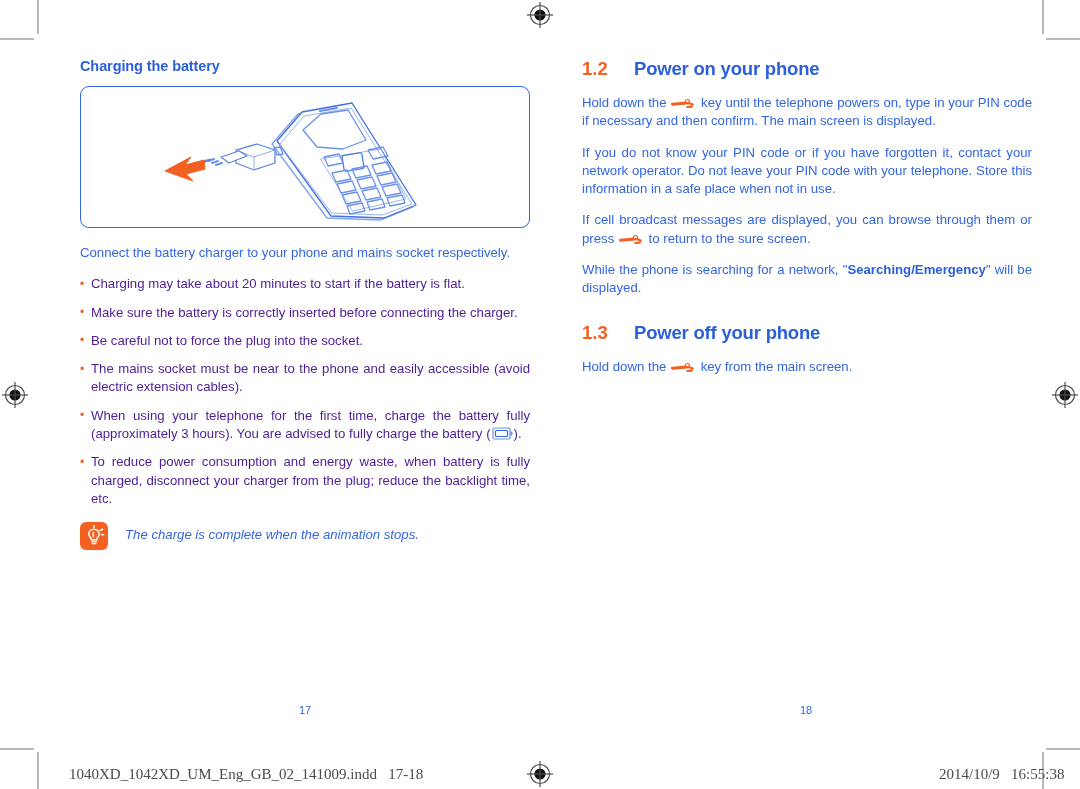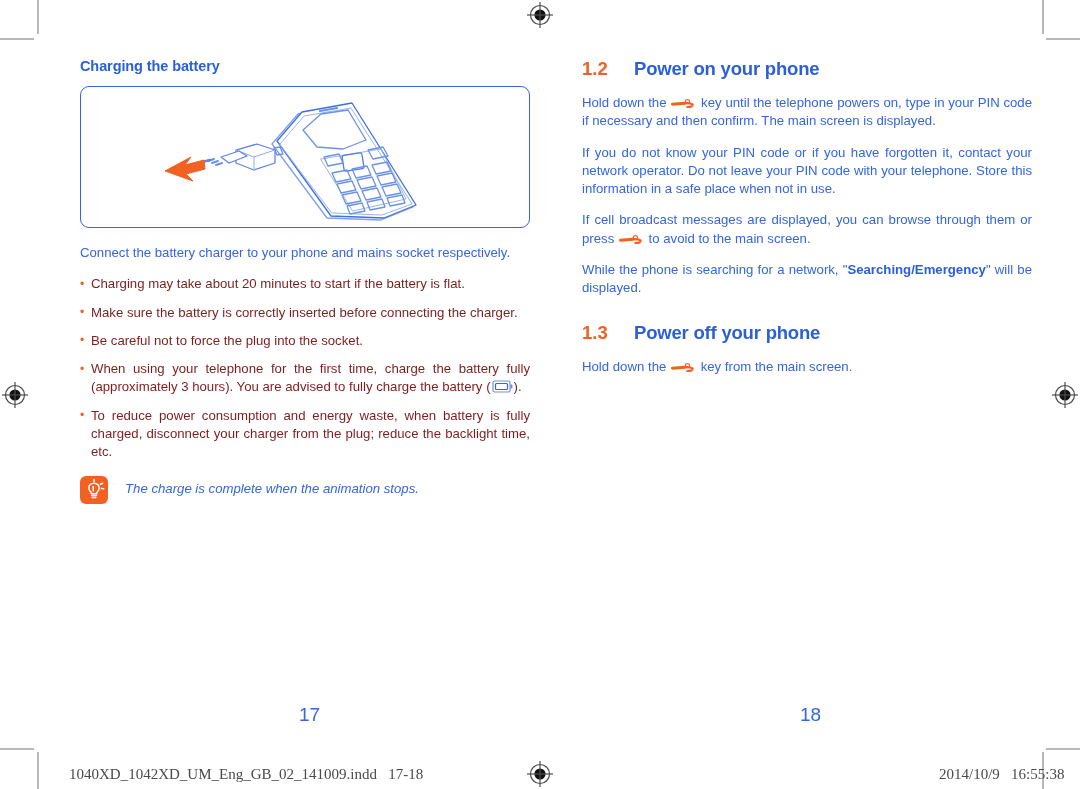--- a/index.html
+++ b/index.html
@@ -70,21 +70,21 @@
 
   .bullets {
     list-style: none;
     margin: 0;
     padding: 0;
   }
   .bullets li {
     position: relative;
     padding-left: 11px;
     margin: 0 0 10px 0;
-    color: #7f1d1d;
+    color: #4c1d95;
     font-size: 13.2px;
     line-height: 18.3px;
     text-align: justify;
   }
   .bullets li::before {
     content: "\2022";
     position: absolute;
     left: 0;
     top: -0.5px;
     color: #f26122;
@@ -139,21 +139,21 @@
     display: inline-block;
     width: 21px; height: 13px;
     vertical-align: -2px;
     margin: 0 1px;
   }
 
   
   .folio {
     position: absolute;
     color: #3366e0;
-    font-size: 19px;
+    font-size: 11px;
     font-weight: normal;
   }
 
   
   .footer-text {
     position: absolute;
     color: #4a4a4a;
     font-family: "Liberation Serif", serif;
     font-size: 15px;
     white-space: pre;
@@ -264,20 +264,21 @@
         <path d="M84 84 L110 70 L104 78 L123 73 L124 82 L105 87 L112 94 Z" fill="#f26122" stroke="#f26122" stroke-width="1"></path>
       </svg>
     </div>
 
     <p class="body">Connect the battery charger to your phone and mains socket respectively.</p>
 
     <ul class="bullets">
       <li class="body">Charging may take about 20 minutes to start if the battery is flat.</li>
       <li class="body">Make sure the battery is correctly inserted before connecting the charger.</li>
       <li class="body">Be careful not to force the plug into the socket.</li>
+      <li class="body">The mains socket must be near to the phone and easily accessible (avoid electric extension cables).</li>
       <li class="body"><span>When using your telephone for the first time, charge the battery fully (approximately 3 hours). You are advised to fully charge the battery</span> <span>(</span><svg class="batt-glyph" viewBox="0 0 21 13">
             <rect x="1" y="1" width="17" height="11" rx="1.5" fill="none" stroke="#6b92e8" stroke-width="1.2"></rect>
             <rect x="3.5" y="3.5" width="12" height="6" rx="1" fill="none" stroke="#3366e0" stroke-width="1.2"></rect>
             <rect x="18.4" y="4.5" width="2" height="4" rx="0.7" fill="#6b92e8"></rect>
           </svg><span>).</span></li>
       <li class="body">To reduce power consumption and energy waste, when battery is fully charged, disconnect your charger from the plug; reduce the backlight time, etc.</li>
     </ul>
 
     <div class="tip">
       <div class="tip-icon">
@@ -307,21 +308,21 @@
           <path d="M13 6.4 c3.5 -0.5 6.5 -0.3 8.6 1.1 c-0.4 1.9 -2.6 2.9 -5.2 2.6" stroke="#f26122" stroke-width="2.2" fill="none" stroke-linecap="round"></path>
           <circle cx="16.4" cy="4.6" r="2.1" fill="none" stroke="#f26122" stroke-width="1.2"></circle>
         </svg> <span>key until the telephone powers on, type in your PIN code if necessary and then confirm. The main screen is displayed.</span></p>
 
     <p class="body">If you do not know your PIN code or if you have forgotten it, contact your network operator. Do not leave your PIN code with your telephone. Store this information in a safe place when not in use.</p>
 
     <p class="body"><span>If cell broadcast messages are displayed, you can browse through them or press</span> <svg class="key-glyph" viewBox="0 0 25 11">
           <path d="M1.5 7.2 L13.5 6.2" stroke="#f26122" stroke-width="3" stroke-linecap="round"></path>
           <path d="M13 6.4 c3.5 -0.5 6.5 -0.3 8.6 1.1 c-0.4 1.9 -2.6 2.9 -5.2 2.6" stroke="#f26122" stroke-width="2.2" fill="none" stroke-linecap="round"></path>
           <circle cx="16.4" cy="4.6" r="2.1" fill="none" stroke="#f26122" stroke-width="1.2"></circle>
-        </svg> <span>to avoid to the main screen.</span></p>
+        </svg> <span>to return to the sure screen.</span></p>
 
     <p class="body"><span>While the phone is searching for a network,</span> <span>"</span><b class="emph">Searching/Emergency</b><span>"</span> <span>will be displayed.</span></p>
 
     <div class="sec-head" style="margin-top:24px;">
       <span class="sec-num">1.3</span>
       <span class="sec-title">Power off your phone</span>
     </div>
 
     <p class="body nojust"><span>Hold down the</span> <svg class="key-glyph" viewBox="0 0 25 11">
           <path d="M1.5 7.2 L13.5 6.2" stroke="#f26122" stroke-width="3" stroke-linecap="round"></path>

